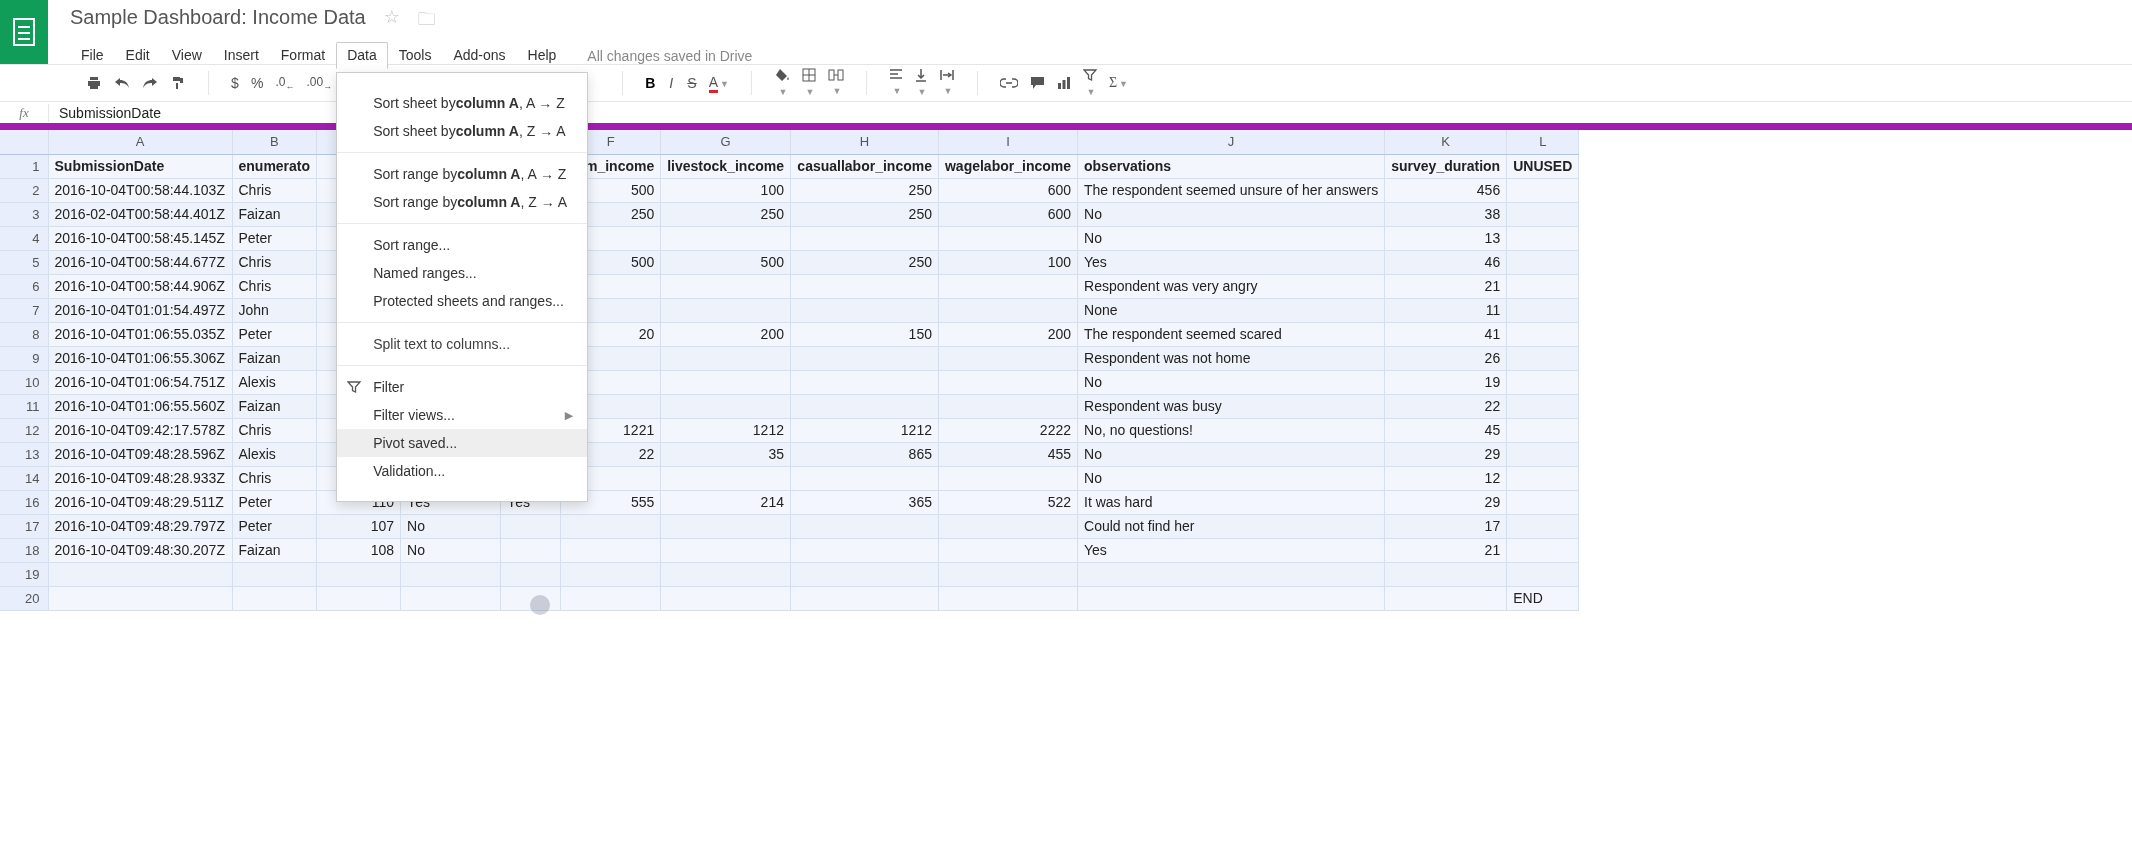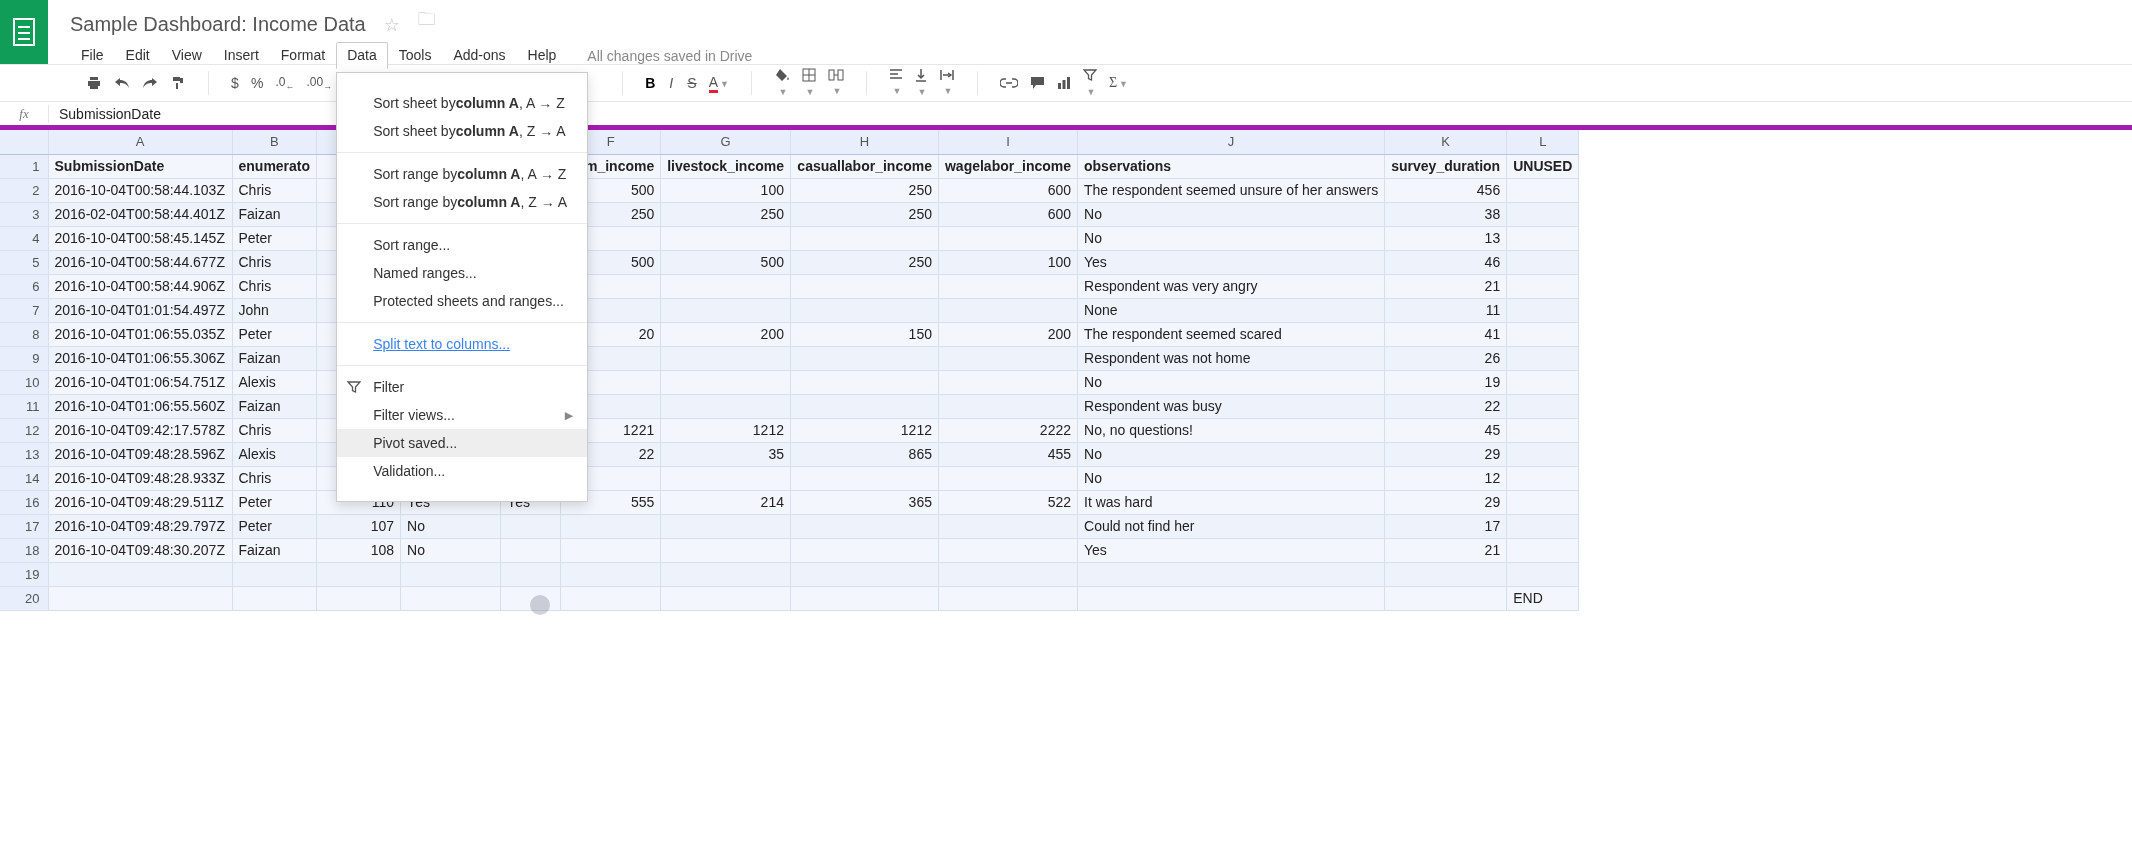--- a/index.html
+++ b/index.html
@@ -14,21 +14,21 @@
   }
   .logo-inner { width:22px; height:28px; border:2px solid #fff; position:relative; }
   .logo-inner::before, .logo-inner::after {
     content:""; position:absolute; background:#fff; left:3px; right:3px; height:2px;
   }
   .logo-inner::before { top:6px; }
   .logo-inner::after  { top:12px; }
   .logo-line3 { position:absolute; left:3px; right:3px; top:18px; height:2px; background:#fff; }
 
   .title-block { padding:6px 0 0 22px; flex:1; }
-  .title-row { display:flex; align-items:flex-end; gap:18px; }
+  .title-row { display:flex; align-items:flex-start; gap:18px; }
   .doc-title { font-size:20px; color:#555; }
   .star-icon, .folder-icon { color:#bfbfbf; font-size:18px; }
 
   .menu-row { display:flex; align-items:center; gap:0; margin-top:6px; font-size:14px; color:#333; }
   .menu-item {
     padding:4px 10px 5px; cursor:pointer; border:1px solid transparent; position:relative;
   }
   .menu-item.open {
     background:#fff; border:1px solid #ccc; border-bottom:1px solid #fff;
     border-radius:2px 2px 0 0; z-index:30;
@@ -42,21 +42,21 @@
     position:relative;
   }
   .tb-group { display:flex; align-items:center; padding:0 10px; height:100%; }
   .tb-sep { width:1px; height:24px; background:#e5e5e5; margin:0 6px; }
   .tb-btn { padding:4px 6px; min-width:20px; text-align:center; cursor:pointer; color:#555; }
   .tb-btn.bold { font-weight:bold; color:#000; }
   .dd-caret { font-size:9px; color:#999; margin-left:2px; }
   .tb-underline-red { display:inline-block; border-bottom:3px solid #d23; padding-bottom:1px; line-height:1; }
 
   
-  .fx-row { height:28px; display:flex; align-items:center; border-bottom:5px solid #a21caf; }
+  .fx-row { height:28px; display:flex; align-items:center; border-bottom:7px solid #a21caf; }
   .fx-label { width:48px; text-align:center; font-style:italic; color:#777; font-family:Georgia,serif; }
   .fx-sep  { width:1px; height:18px; background:#e5e5e5; }
   .fx-input { flex:1; padding:0 10px; font-size:14px; color:#222; }
 
   
   .grid { display:table; border-collapse:collapse; table-layout:fixed; }
   .grid-row { display:table-row; }
   .cell, .colhead, .rowhead, .corner {
     display:table-cell; border:1px solid #d6dfed; border-top:none; border-left:none;
     height:24px; padding:0 6px; vertical-align:middle; white-space:nowrap; overflow:hidden;
@@ -93,21 +93,21 @@
   
   .dropdown {
     position:absolute; top:29px; left:-1px; width:252px; background:#fff;
     border:1px solid #ccc; box-shadow:0 4px 12px rgba(0,0,0,.15);
     padding:16px 0; z-index:20; font-size:14px; color:#333;
   }
   .dd-item {
     display:flex; align-items:center; padding:6px 14px 6px 36px; cursor:pointer; position:relative;
   }
   .dd-item.hover { background:#eee; }
-  .dd-item.disabled { color:#3b82f6; cursor:default;text-decoration:underline; }
+  .dd-item.disabled { color:#404040; cursor:default; }
   .dd-sep { height:1px; background:#eaeaea; margin:7px 0; }
   .dd-item .prefix-icon { position:absolute; left:10px; color:#666; font-size:13px; }
   .dd-item .sub-arrow { margin-left:auto; color:#888; font-size:11px; }
   .dd-item .bold { font-weight:bold; }
 
   
   .cursor-bubble {
     position:fixed; width:20px; height:20px; border-radius:50%;
     background:rgba(120,130,150,.35); pointer-events:none;
     left:530px; top:595px;

